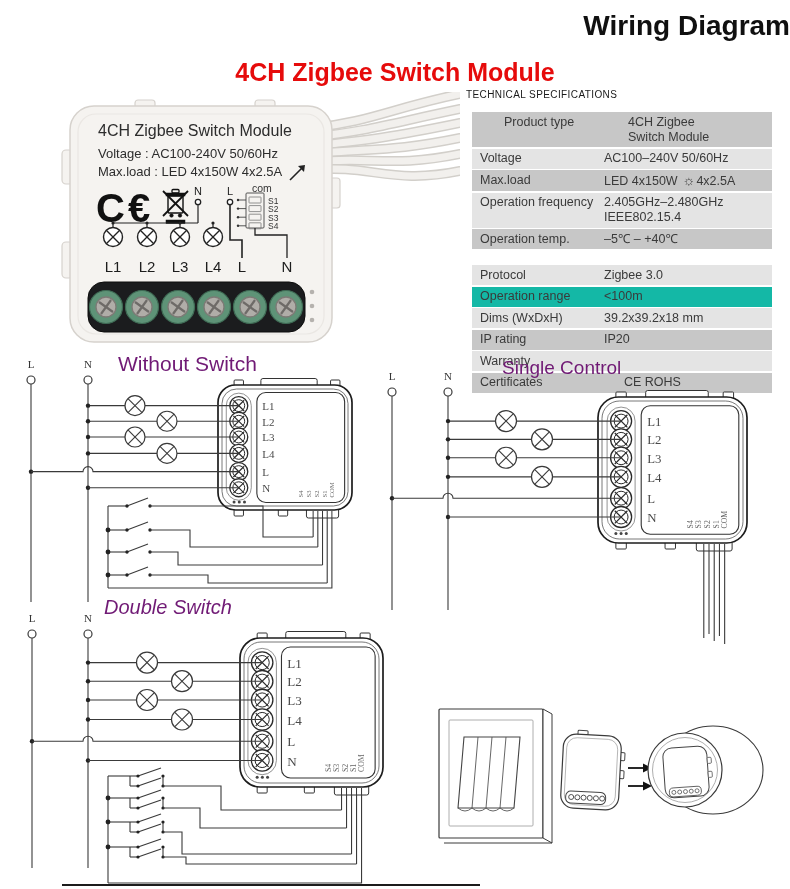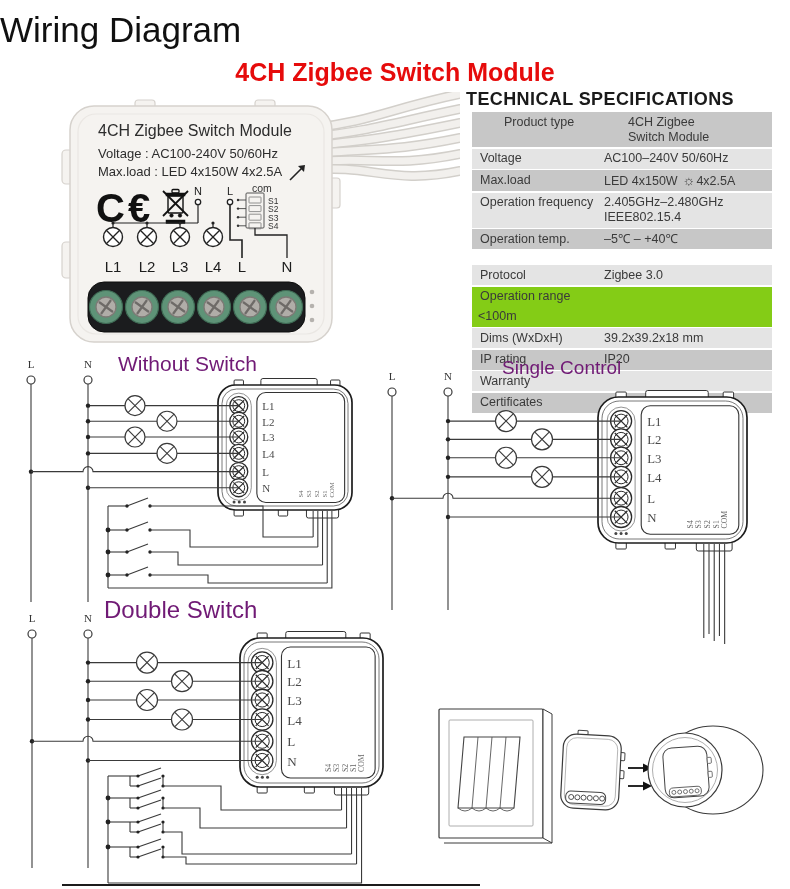--- a/index.html
+++ b/index.html
@@ -1,34 +1,34 @@
 <!DOCTYPE html>
 <html><head>
 <meta charset="utf-8">
 <style>
   html,body { margin:0; padding:0; background:#ffffff; }
   .page { position:relative; width:790px; height:889px; background:#fff;
           font-family:"Liberation Sans", sans-serif; overflow:hidden; }
-  .title { position:absolute; top:10px; left:0; right:0; text-align:left;
-           font-size:35px; font-weight:normal; color:#101010; letter-spacing:0px; }
+  .title { position:absolute; top:10px; left:0; right:0; text-align:right;
+           font-size:28px; font-weight:bold; color:#101010; letter-spacing:0px; }
   .subtitle { position:absolute; top:58px; left:0; right:0; text-align:center;
               font-size:25px; font-weight:bold; }
-  .specs-heading { position:absolute; left:466px; top:89px; font-size:18px;
-                   color:#1a1a1a; letter-spacing:0.4px;font-weight:bold; }
+  .specs-heading { position:absolute; left:466px; top:89px; font-size:10px;
+                   color:#1a1a1a; letter-spacing:0.4px; }
   #specs-table { position:absolute; left:472px; top:112px; width:300px; }
   .spec-row { display:flex; margin-bottom:1.5px; }
   .spec-label { width:114px; padding:2.5px 4px 2.5px 8px; font-size:12.5px;
                 color:#3a3a3a; line-height:15px; }
   .spec-value { flex:1; padding:2.5px 4px 2.5px 6px; font-size:12.5px;
                 color:#3a3a3a; line-height:15px; white-space:pre-line; }
   .sun-ico { font-size:14px; line-height:15px; margin:0 1px; }
   .diag-title { position:absolute; color:#701a75; font-weight:500; }
   #t-ws { left:118px; top:352px; font-size:21px; }
   #t-sc { left:502px; top:357px; font-size:19px; }
-  #t-ds { left:104px; top:596px; font-size:24px; }
+  #t-ds { left:104px; top:596px; font-size:20px;font-style:italic; }
   .abs { position:absolute; }
   .footer-line { position:absolute; left:62px; top:884px; width:418px; height:2px;
                  background:#1c1c1c; }
 </style>
 </head>
 <body>
 
 <div class="page">
   <div class="title">Wiring Diagram</div>
   <div class="subtitle" id="subtitle" style="color: rgb(230, 11, 11);">4CH Zigbee Switch Module</div>
@@ -182,21 +182,21 @@
 IEEE802.15.4</div>
       </div>
       <div class="spec-row" style="background: rgb(199, 199, 199);">
         <div class="spec-label">Operation temp.</div>
         <div class="spec-value">–5℃  –  +40℃</div>
       </div>
       <div class="spec-row" style="background: rgb(228, 228, 228); margin-top: 16px;">
         <div class="spec-label">Protocol</div>
         <div class="spec-value">Zigbee  3.0</div>
       </div>
-      <div class="spec-row" style="background: #84cc16; flex-direction: column;">
+      <div class="spec-row" style="background: #14b8a6;">
         <div class="spec-label">Operation range</div>
         <div class="spec-value">&lt;100m</div>
       </div>
       <div class="spec-row" style="background: rgb(228, 228, 228);">
         <div class="spec-label">Dims (WxDxH)</div>
         <div class="spec-value">39.2x39.2x18 mm</div>
       </div>
       <div class="spec-row" style="background: rgb(199, 199, 199);">
         <div class="spec-label">IP rating</div>
         <div class="spec-value">IP20</div>

